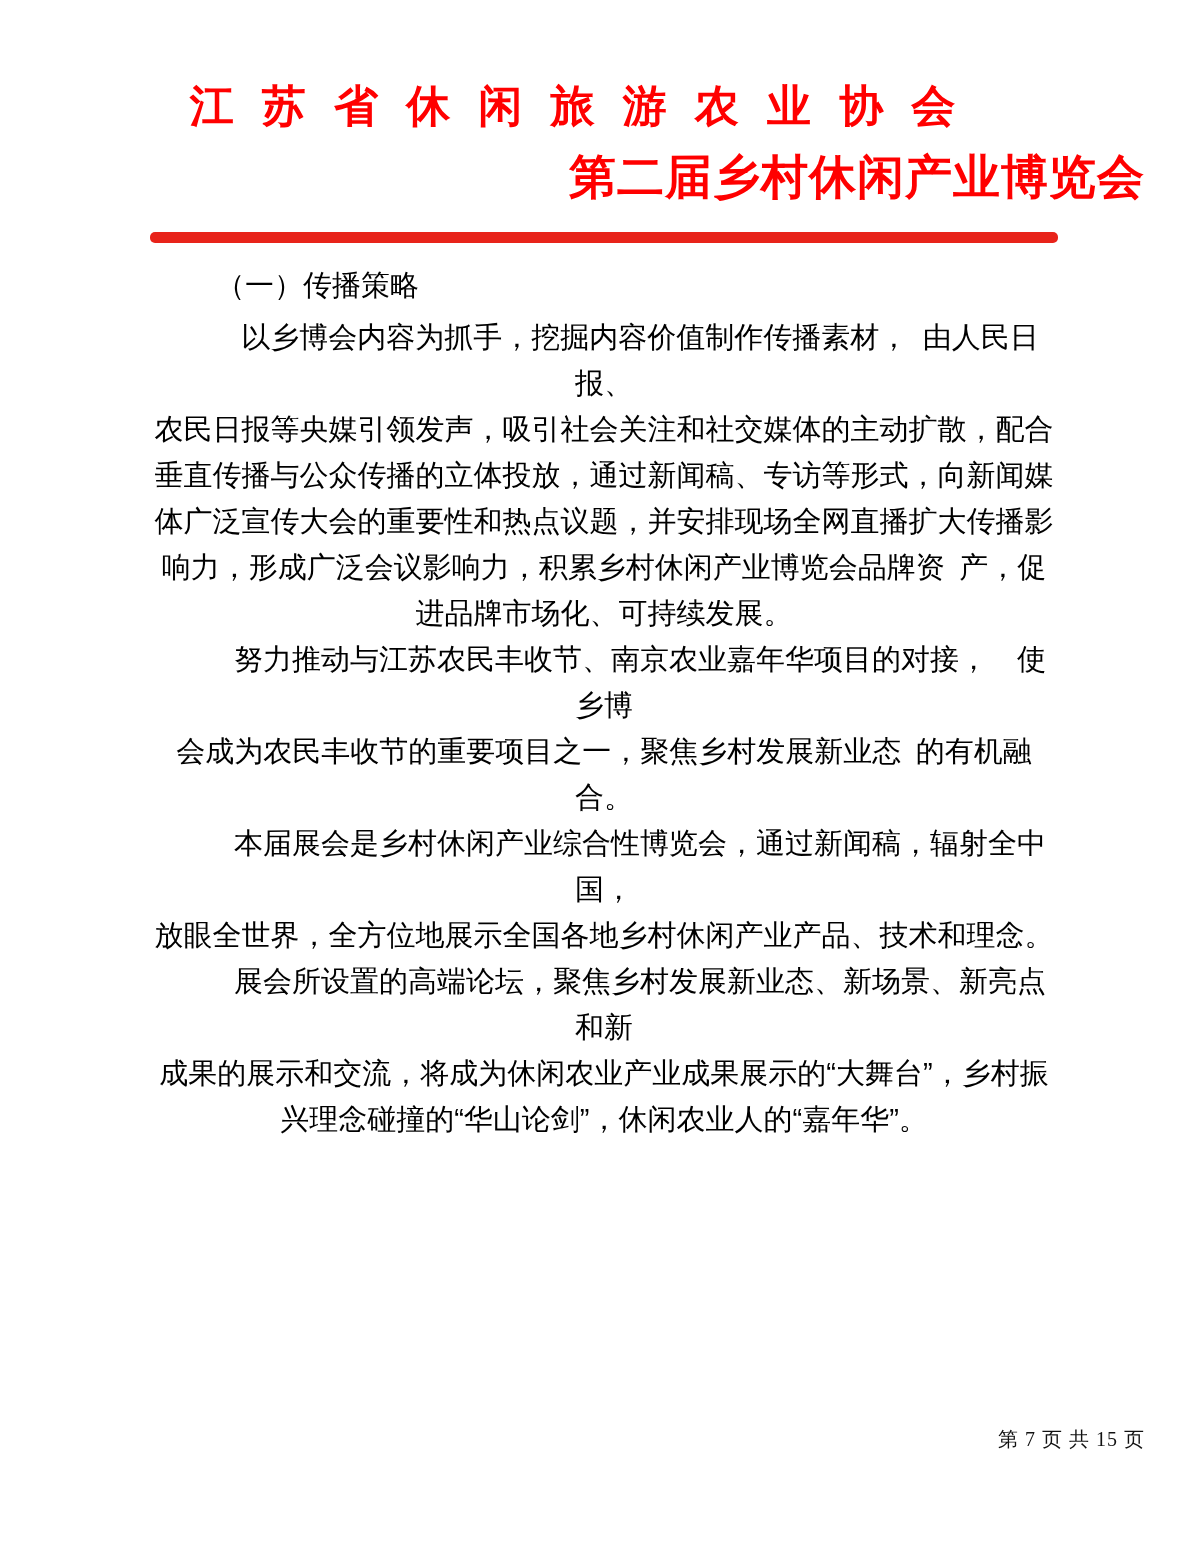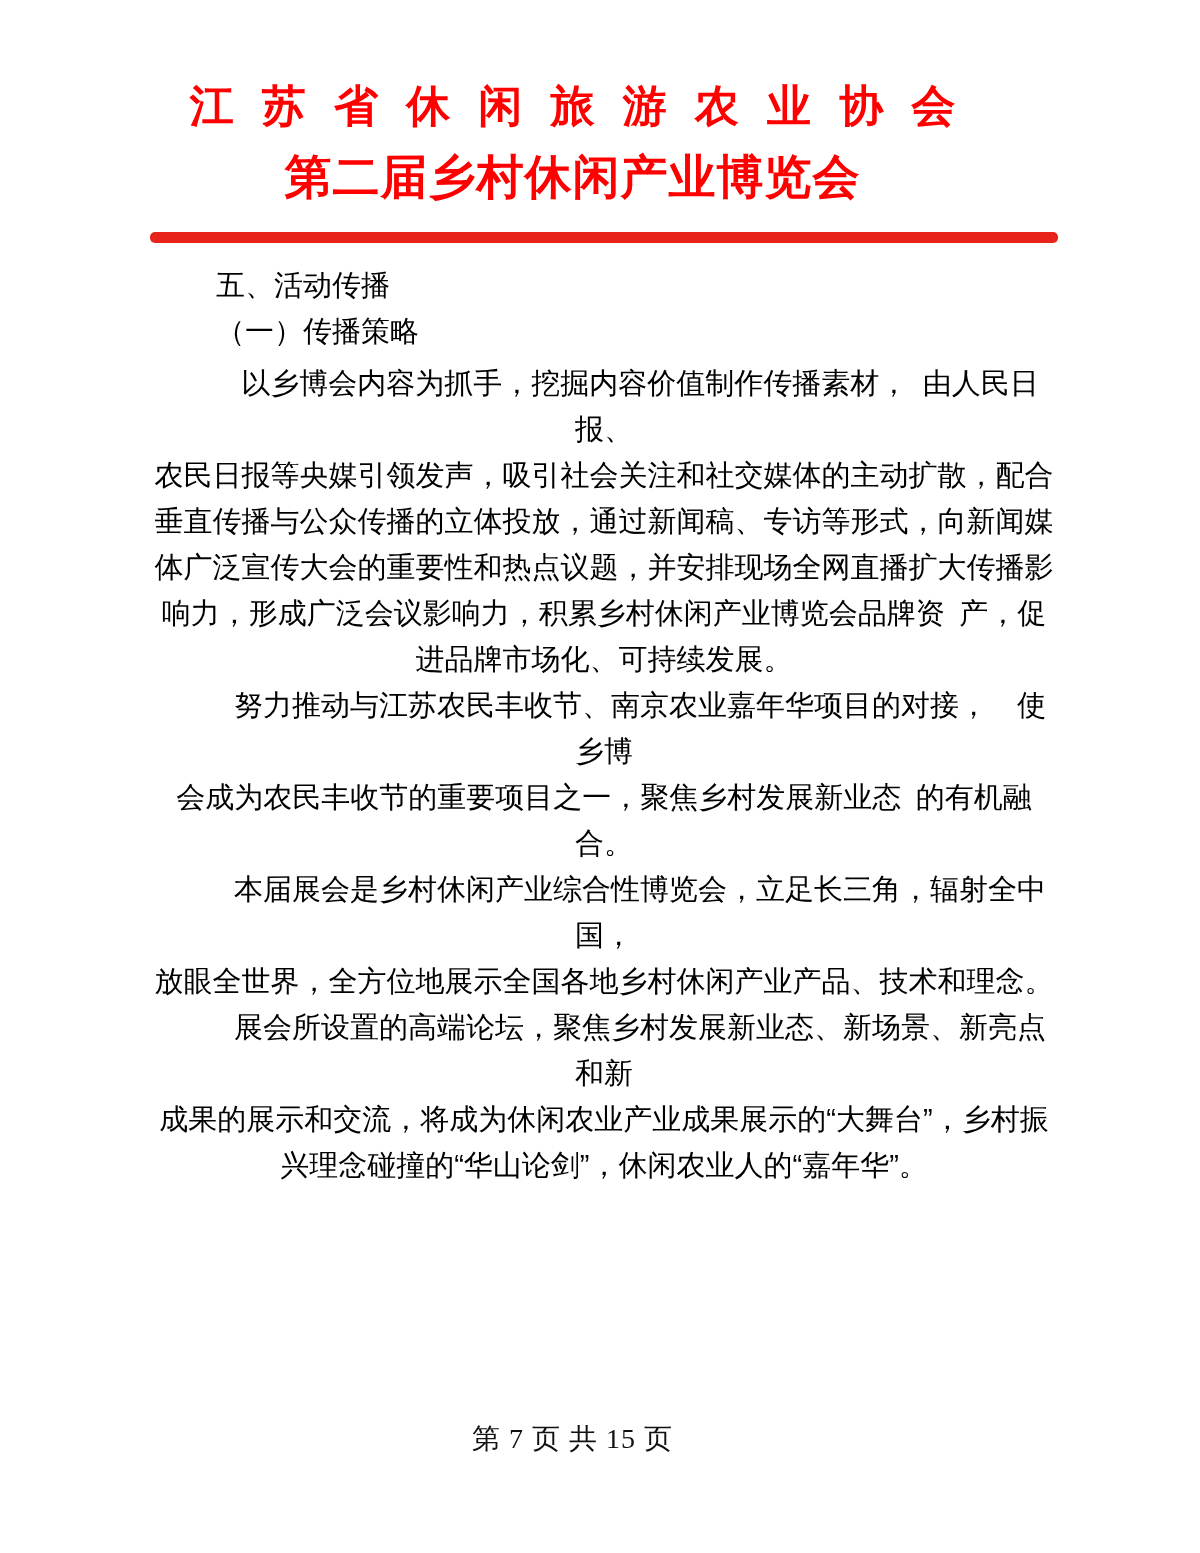--- a/index.html
+++ b/index.html
@@ -30,21 +30,21 @@
   }
   .title1 .sp {
     letter-spacing: 0.64em;
     padding-left: 0.64em;
   }
   .title2 {
     position: absolute;
     top: 148px;
     left: 0;
     width: 100%;
-    text-align: center;
+    text-align: right;
     font-size: 47px;
     line-height: 58px;
     font-weight: bold;
     color: #ff0000;
     letter-spacing: 1px;
   }
   .rule {
     position: absolute;
     top: 232px;
     left: 150px;
@@ -75,54 +75,53 @@
     white-space: pre-line;
     margin: 0;
     text-align: center;
   }
   
   .footer {
     position: absolute;
     top: 1424px;
     left: 0;
     width: 100%;
-    text-align: center;
-    font-size: 28px;
+    text-align: right;
+    font-size: 20px;
     line-height: 30px;
     letter-spacing: 1px;
     color: #111111;
     font-family: "Liberation Serif", "DejaVu Serif", serif;
   }
 </style>
 </head>
 <body>
 
 <div class="page">
 
   <div class="title1">
     <span class="sp">江苏省休闲旅游农业协会</span>
   </div>
 
   <div class="title2">第二届乡村休闲产业博览会</div>
 
   <div class="rule"></div>
 
   <div class="content">
-    <div class="heading">五、活动传播</div>
     <div class="heading sub">（一）传播策略</div>
 
     <p class="para">以乡博会内容为抓手，挖掘内容价值制作传播素材， 由人民日报、
 农民日报等央媒引领发声，吸引社会关注和社交媒体的主动扩散，配合
 垂直传播与公众传播的立体投放，通过新闻稿、专访等形式，向新闻媒
 体广泛宣传大会的重要性和热点议题，并安排现场全网直播扩大传播影
 响力，形成广泛会议影响力，积累乡村休闲产业博览会品牌资 产，促
 进品牌市场化、可持续发展。</p>
     <p class="para">努力推动与江苏农民丰收节、南京农业嘉年华项目的对接， 使乡博
 会成为农民丰收节的重要项目之一，聚焦乡村发展新业态 的有机融合。</p>
-    <p class="para">本届展会是乡村休闲产业综合性博览会，立足长三角，辐射全中国，
+    <p class="para">本届展会是乡村休闲产业综合性博览会，通过新闻稿，辐射全中国，
 放眼全世界，全方位地展示全国各地乡村休闲产业产品、技术和理念。</p>
     <p class="para">展会所设置的高端论坛，聚焦乡村发展新业态、新场景、新亮点和新
 成果的展示和交流，将成为休闲农业产业成果展示的“大舞台”，乡村振
 兴理念碰撞的“华山论剑”，休闲农业人的“嘉年华”。</p>
   </div>
 
   <div class="footer">第 7 页 共 15 页</div>
 
 </div>
 

